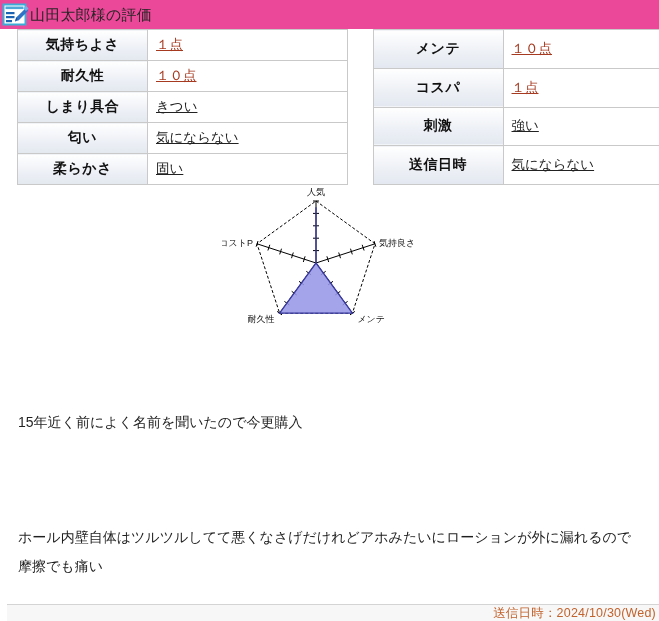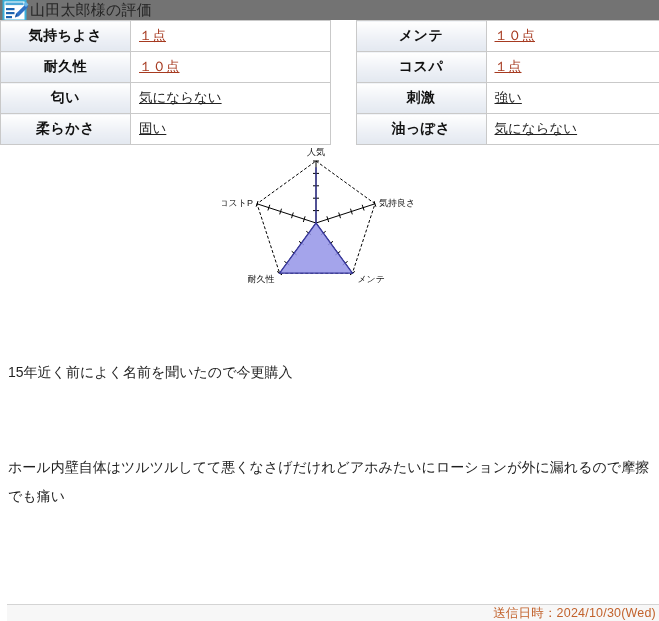--- a/index.html
+++ b/index.html
@@ -12,22 +12,22 @@
     background: #ffffff;
     font-family: "Liberation Sans", "DejaVu Sans", sans-serif;
     font-size: 13px;
     color: #1a1a1a;
     overflow: hidden;
     position: relative;
   }
 
   
   .review-header {
-    height: 20px;
-    background: #737373;
+    height: 29px;
+    background: #ec4899;
     display: flex;
     align-items: center;
     padding: 0 0 0 2px;
     box-sizing: border-box;
   }
   .edit-icon {
     width: 27px;
     height: 25px;
     flex: 0 0 auto;
     margin-right: 1px;
@@ -39,20 +39,21 @@
     letter-spacing: 0.2px;
     line-height: 1;
     padding-bottom: 1px;
   }
 
   
   .spec-wrap {
     display: flex;
     width: 559px;
     box-sizing: border-box;
+    padding-left: 17px;
   }
   .spec-table {
     border-collapse: collapse;
     table-layout: fixed;
     font-size: 13px;
   }
   .spec-table.left  { width: 330px; }
   .spec-table.right { width: 329px; }
   .spec-table td {
     border: 1px solid #c9c9c9;
@@ -110,21 +111,21 @@
   
   .review-body {
     padding: 6px 4px 0 4px;
     font-size: 14px;
     line-height: 29px;
     color: #1f1f1f;
     white-space: pre-wrap;
     word-break: break-all;
   }
   .review-body p {
-    margin: 4px;
+    margin: 14px;
   }
 
   
   .review-footer {
     position: absolute;
     left: 7px;
     bottom: 0;
     width: 659px;
     height: 17px;
     background: #f7f7f7;
@@ -168,20 +169,24 @@
     <tbody>
       <tr>
         <td class="spec-key">気持ちよさ</td>
         <td class="spec-val score">１点</td>
       </tr>
       <tr>
         <td class="spec-key">耐久性</td>
         <td class="spec-val score">１０点</td>
       </tr>
       <tr>
+        <td class="spec-key">しまり具合</td>
+        <td class="spec-val">きつい</td>
+      </tr>
+      <tr>
         <td class="spec-key">匂い</td>
         <td class="spec-val">気にならない</td>
       </tr>
       <tr>
         <td class="spec-key">柔らかさ</td>
         <td class="spec-val">固い</td>
       </tr>
     </tbody>
   </table>
 
@@ -202,21 +207,21 @@
         <td class="spec-key">コスパ</td>
         <td class="spec-val score">１点</td>
       </tr>
       <tr>
         <td class="spacer"></td>
         <td class="spec-key">刺激</td>
         <td class="spec-val">強い</td>
       </tr>
       <tr>
         <td class="spacer"></td>
-        <td class="spec-key">油っぽさ</td>
+        <td class="spec-key">送信日時</td>
         <td class="spec-val">気にならない</td>
       </tr>
     </tbody>
   </table>
 
 </div>
 
 <div class="chart-area">
   <svg id="radar-svg" width="215" height="145" viewBox="0 0 215 145" xmlns="http://www.w3.org/2000/svg">
       <polygon points="94.0,16.0 153.0,58.8 130.4,128.2 57.6,128.2 35.0,58.8" fill="none" stroke="#000000" stroke-width="1" stroke-dasharray="3 2"></polygon>

